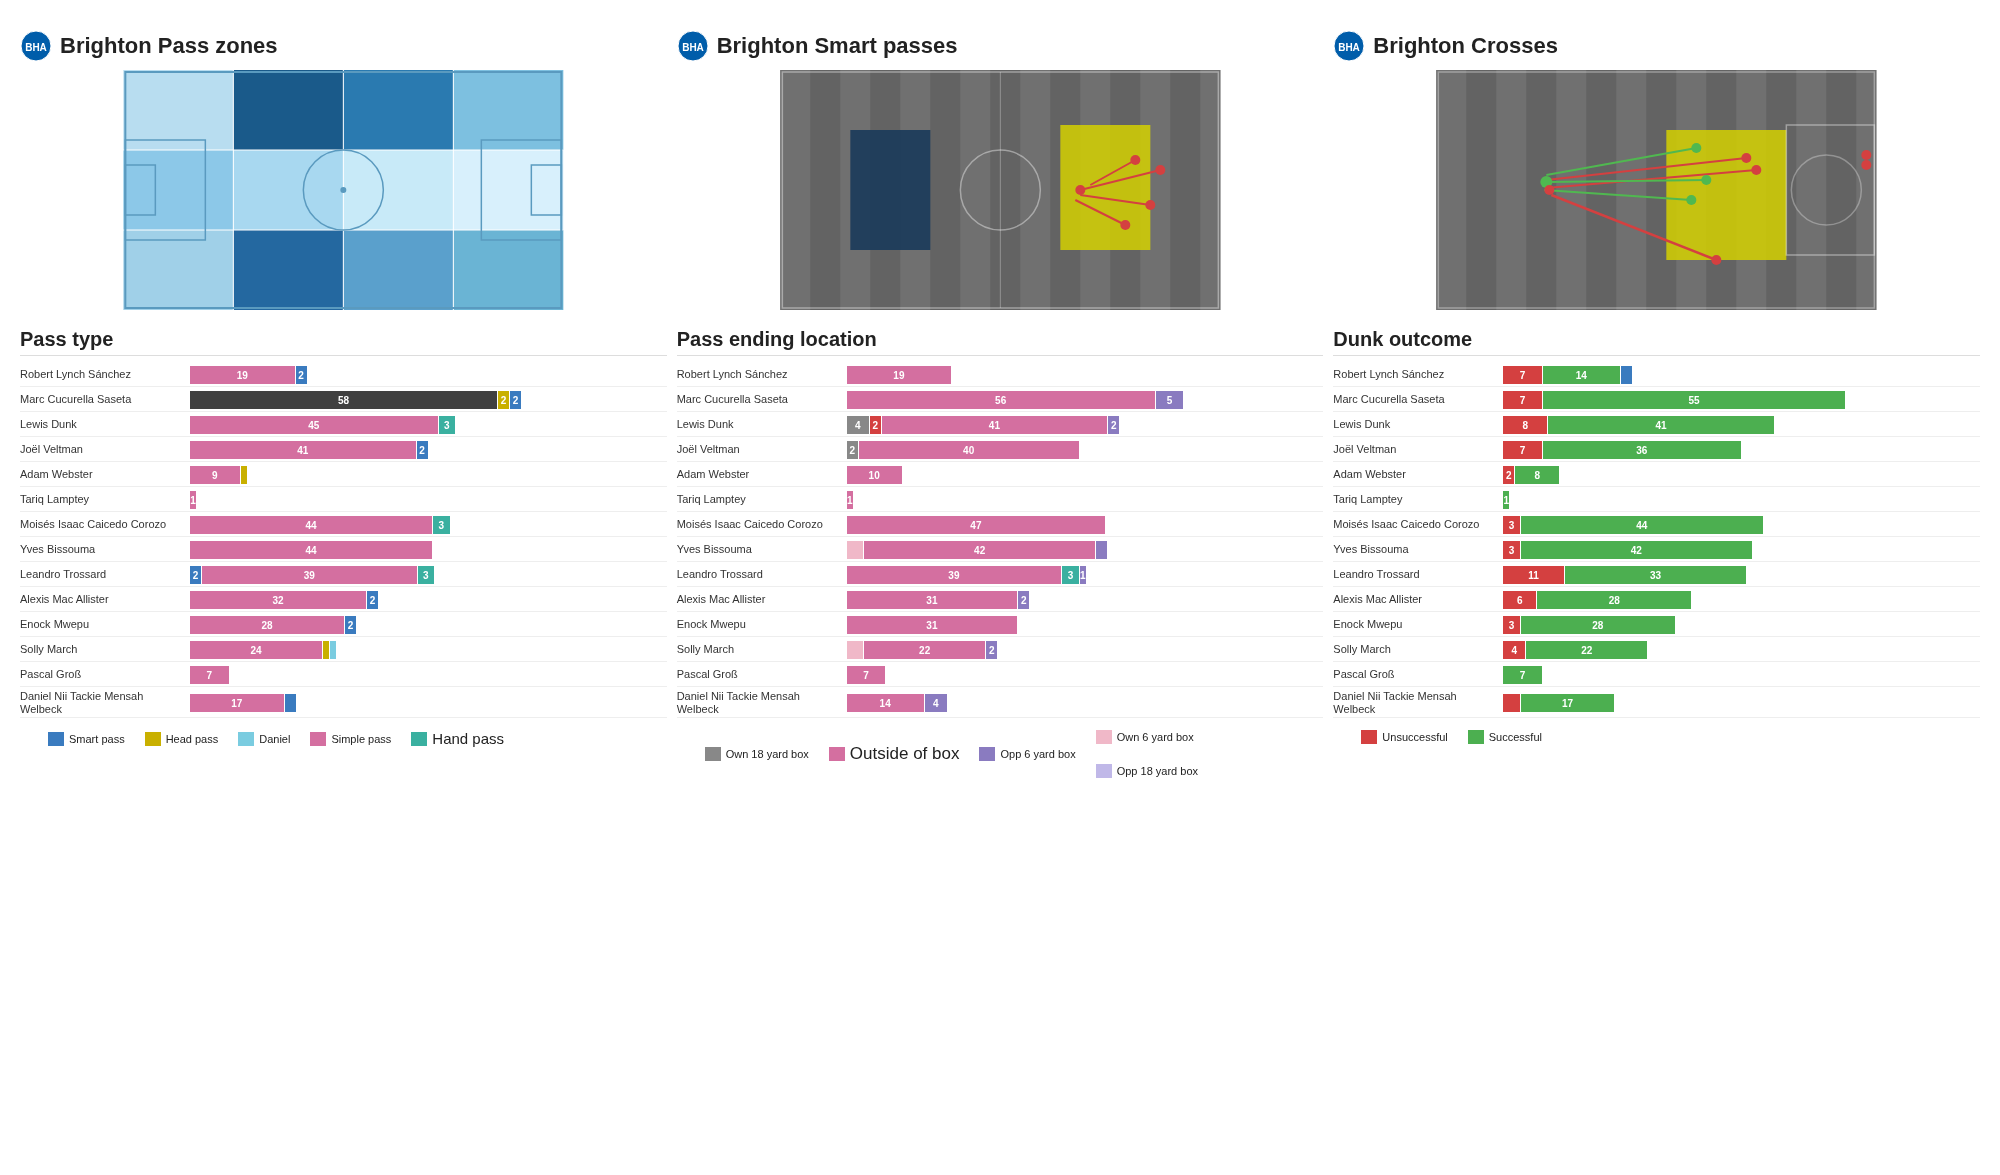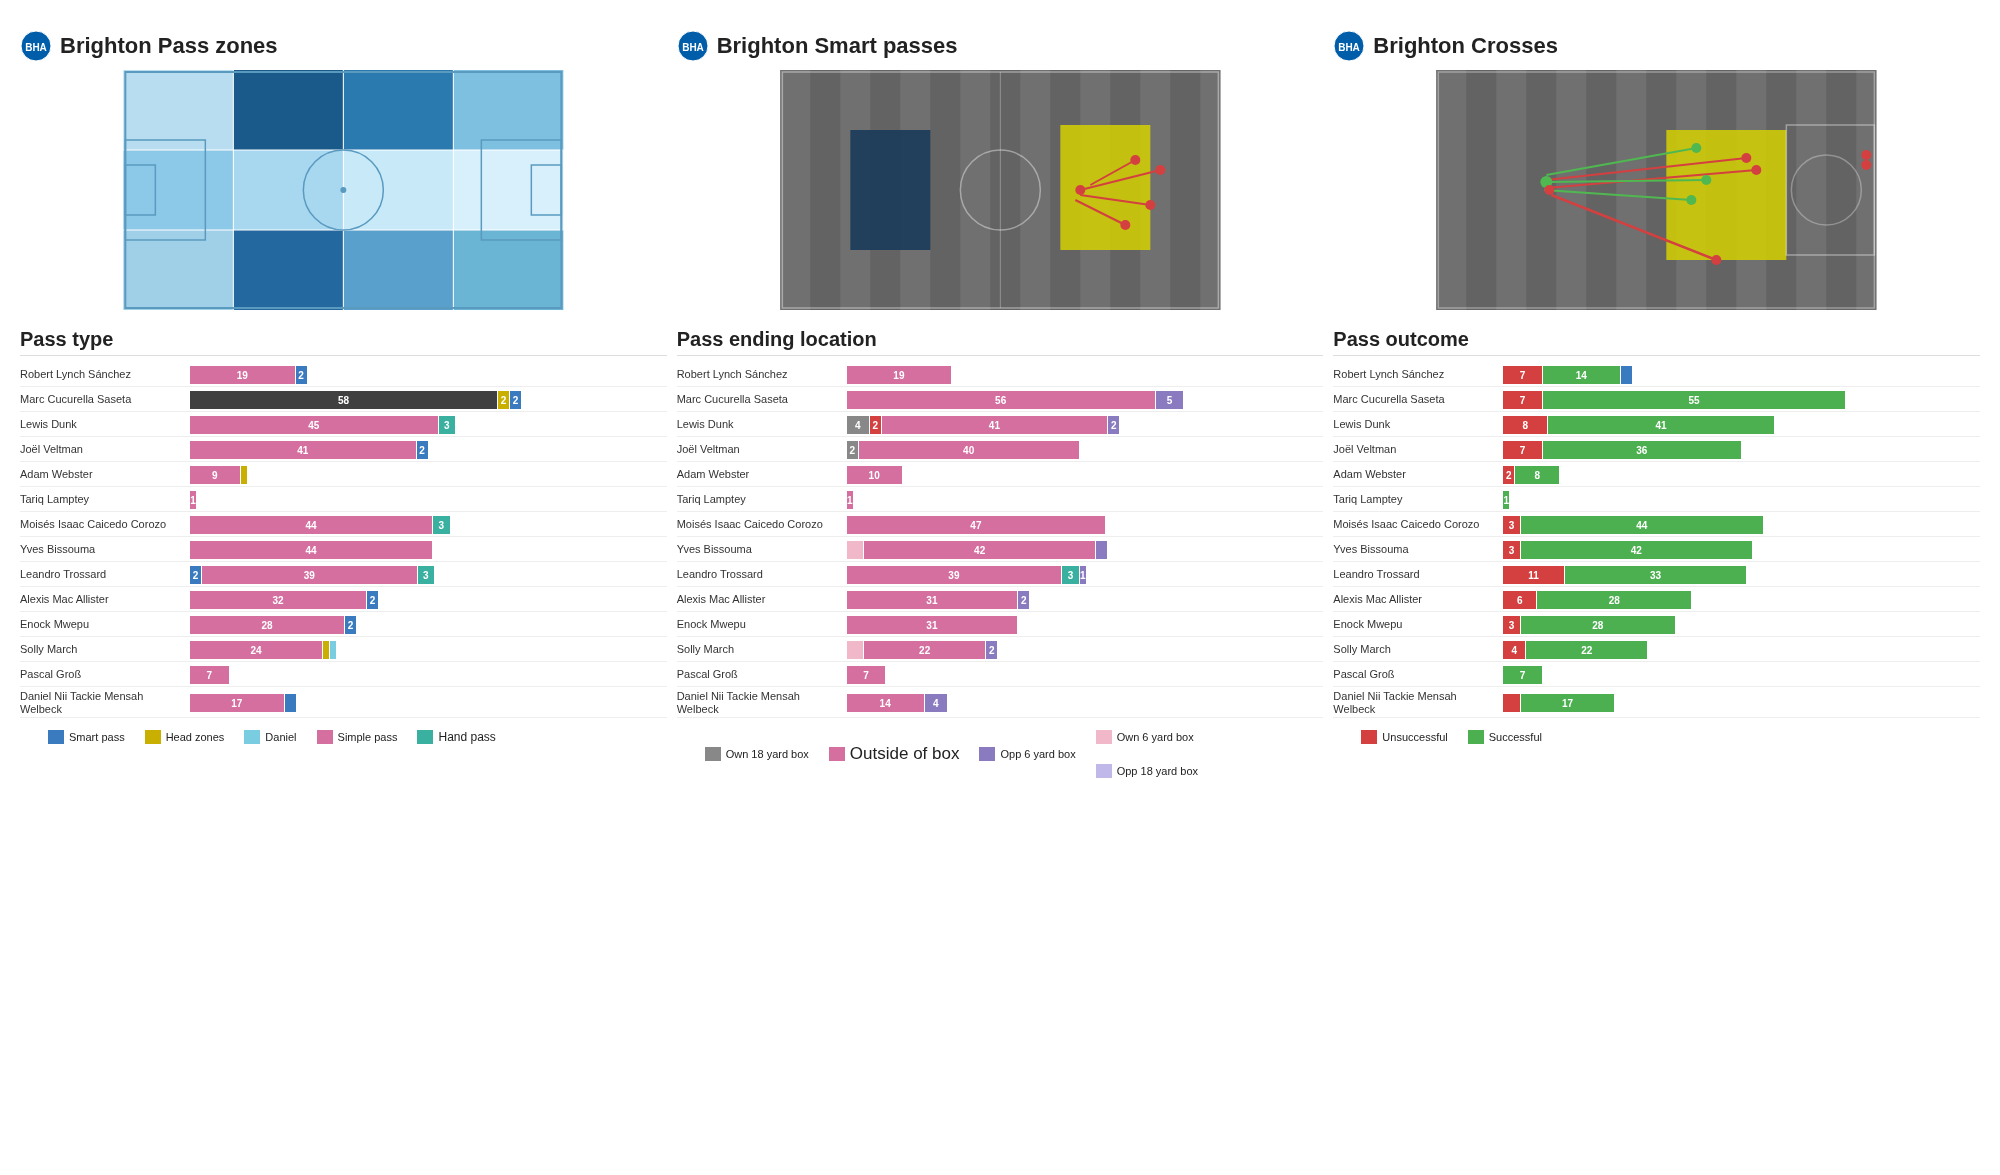--- a/index.html
+++ b/index.html
@@ -273,35 +273,35 @@
       </div>
 
     <div class="legend" id="legend-0">
         <div style="display: flex; gap: 20px; flex-wrap: wrap;">
           <div class="legend-item">
             <span class="legend-swatch" style="background: rgb(58, 123, 191);"></span>
             <span style="font-size: 11px;">Smart pass</span>
           </div>
           <div class="legend-item">
             <span class="legend-swatch" style="background: rgb(201, 176, 0);"></span>
-            <span style="font-size: 11px;">Head zones</span>
+            <span style="font-size: 11px;">Head pass</span>
           </div>
           <div class="legend-item">
             <span class="legend-swatch" style="background: rgb(122, 204, 224);"></span>
             <span style="font-size: 11px;">Daniel</span>
           </div>
         </div>
         <div style="display: flex; gap: 20px; flex-wrap: wrap;">
           <div class="legend-item">
             <span class="legend-swatch" style="background: rgb(212, 111, 160);"></span>
             <span style="font-size: 11px;">Simple pass</span>
           </div>
           <div class="legend-item">
             <span class="legend-swatch" style="background: rgb(58, 176, 160);"></span>
-            <span style="font-size: 12px; text-align: right;">Hand pass</span>
+            <span style="font-size: 15px; text-align: right;">Hand pass</span>
           </div>
         </div>
       </div>
   </div>
 
   <div class="panel">
     <div class="panel-title">
       <svg class="logo" viewBox="0 0 32 32">
         <circle cx="16" cy="16" r="15" fill="#005daa" stroke="#fff" stroke-width="1"></circle>
         <text x="16" y="21" text-anchor="middle" fill="#fff" font-size="10" font-weight="bold">BHA</text>
@@ -530,21 +530,21 @@
         <circle cx="255" cy="130" r="5" fill="#50b850"></circle>
 
         <circle cx="110" cy="112" r="6" fill="#50b850"></circle>
         <circle cx="113" cy="120" r="5" fill="#d44040"></circle>
 
         <circle cx="430" cy="85" r="5" fill="#d44040"></circle>
         <circle cx="430" cy="95" r="5" fill="#d44040"></circle>
       </svg>
     </div>
 
-    <div class="chart-section-title">Pass outcome</div>
+    <div class="chart-section-title">Dunk outcome</div>
 
     <div class="chart-rows" id="chart-rows-2">
         <div class="chart-row">
           <div class="chart-row-label">Robert Lynch Sánchez</div>
           <div class="chart-bars">
             <div class="bar" style="width: 38.5px; background: rgb(212, 64, 64); font-size: 10px; font-weight: bold; color: rgb(255, 255, 255);">7</div>
             <div class="bar" style="width: 77px; background: rgb(76, 175, 80); font-size: 10px; font-weight: bold; color: rgb(255, 255, 255);">14</div>
             <div class="bar" style="width: 11px; background: rgb(58, 123, 191);"></div>
           </div>
         </div>

